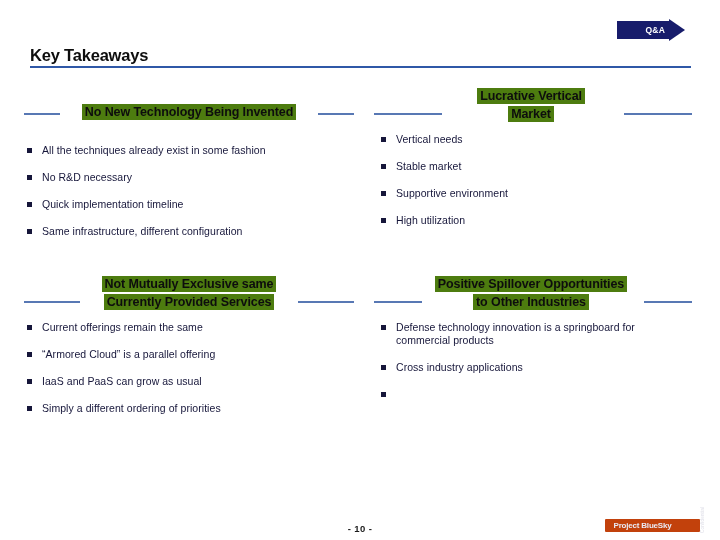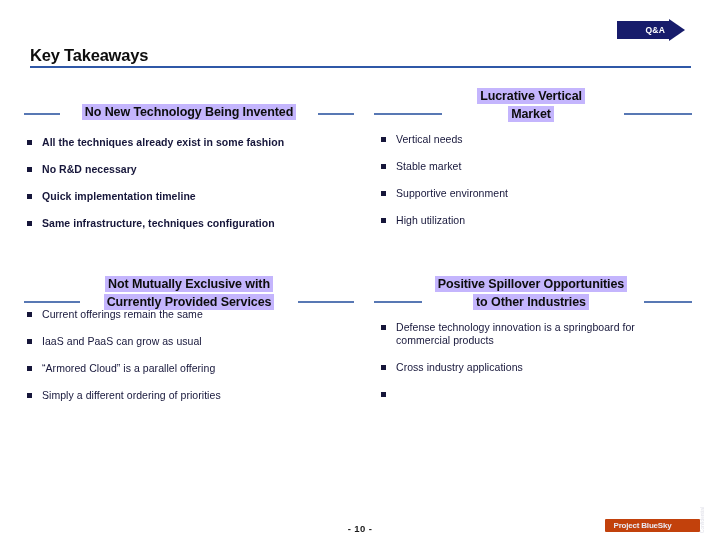--- a/index.html
+++ b/index.html
@@ -89,21 +89,21 @@
   }
   .quad-head-text {
     display: inline-block;
     font-size: 12.5px;
     font-weight: bold;
     color: #0d0d0d;
     line-height: 16px;
     letter-spacing: -0.1px;
     position: relative;
     z-index: 2;
-    background: #c4b5fd;
+    background: #4d7c0f;
     padding: 0 3px;
   }
   .rule-left, .rule-right {
     position: absolute;
     height: 2px;
     background: #5878b4;
     z-index: 1;
   }
 
   
@@ -191,25 +191,25 @@
 
 <div class="slide-title">Key Takeaways</div>
 <div class="title-rule"></div>
 
 <div class="quad" style="left:24px; top:102px; width:330px;">
   <div class="quad-head" style="height:18px;">
     <div class="rule-left" style="left:0px; top:11px; width:36px;"></div>
     <div class="rule-right" style="right:0px; top:11px; width:36px;"></div>
     <span class="quad-head-text">No New Technology Being Invented</span>
   </div>
-  <ul class="bullets" style="margin-top:16px; width:290px;font-weight:bold;">
+  <ul class="bullets" style="margin-top:24px; width:290px;">
     <li><span class="sq"></span><span>All the techniques already exist in some fashion</span></li>
     <li><span class="sq"></span><span>No R&amp;D necessary</span></li>
     <li><span class="sq"></span><span>Quick implementation timeline</span></li>
-    <li><span class="sq"></span><span>Same infrastructure, techniques configuration</span></li>
+    <li><span class="sq"></span><span>Same infrastructure, different configuration</span></li>
   </ul>
 </div>
 
 <div class="quad" style="left:366px; top:86px; width:330px;">
   <div class="quad-head" style="height:34px;">
     <div class="rule-left" style="left:8px; top:27px; width:68px;"></div>
     <div class="rule-right" style="right:4px; top:27px; width:68px;"></div>
     <span class="quad-head-text">Lucrative Vertical</span><br>
     <span class="quad-head-text">Market</span>
   </div>
@@ -218,27 +218,27 @@
     <li><span class="sq"></span><span>Stable market</span></li>
     <li><span class="sq"></span><span>Supportive environment</span></li>
     <li><span class="sq"></span><span>High utilization</span></li>
   </ul>
 </div>
 
 <div class="quad" style="left:24px; top:274px; width:330px;">
   <div class="quad-head" style="height:34px;">
     <div class="rule-left" style="left:0px; top:27px; width:56px;"></div>
     <div class="rule-right" style="right:0px; top:27px; width:56px;"></div>
-    <span class="quad-head-text">Not Mutually Exclusive with</span><br>
+    <span class="quad-head-text">Not Mutually Exclusive same</span><br>
     <span class="quad-head-text">Currently Provided Services</span>
   </div>
-  <ul class="bullets" style="width:300px;">
+  <ul class="bullets" style="margin-top:13px; width:300px;">
     <li><span class="sq"></span><span>Current offerings remain the same</span></li>
+    <li><span class="sq"></span><span>“Armored Cloud” is a parallel offering</span></li>
     <li><span class="sq"></span><span>IaaS and PaaS can grow as usual</span></li>
-    <li><span class="sq"></span><span>“Armored Cloud” is a parallel offering</span></li>
     <li><span class="sq"></span><span>Simply a different ordering of priorities</span></li>
   </ul>
 </div>
 
 <div class="quad" style="left:366px; top:274px; width:330px;">
   <div class="quad-head" style="height:34px;">
     <div class="rule-left" style="left:8px; top:27px; width:48px;"></div>
     <div class="rule-right" style="right:4px; top:27px; width:48px;"></div>
     <span class="quad-head-text">Positive Spillover Opportunities</span><br>
     <span class="quad-head-text">to Other Industries</span>

